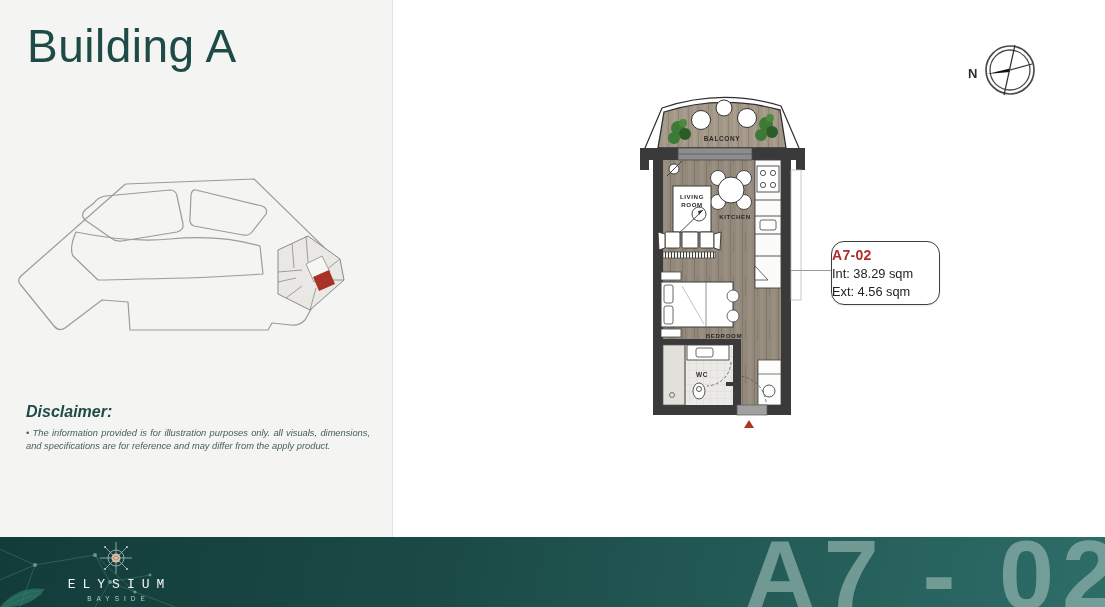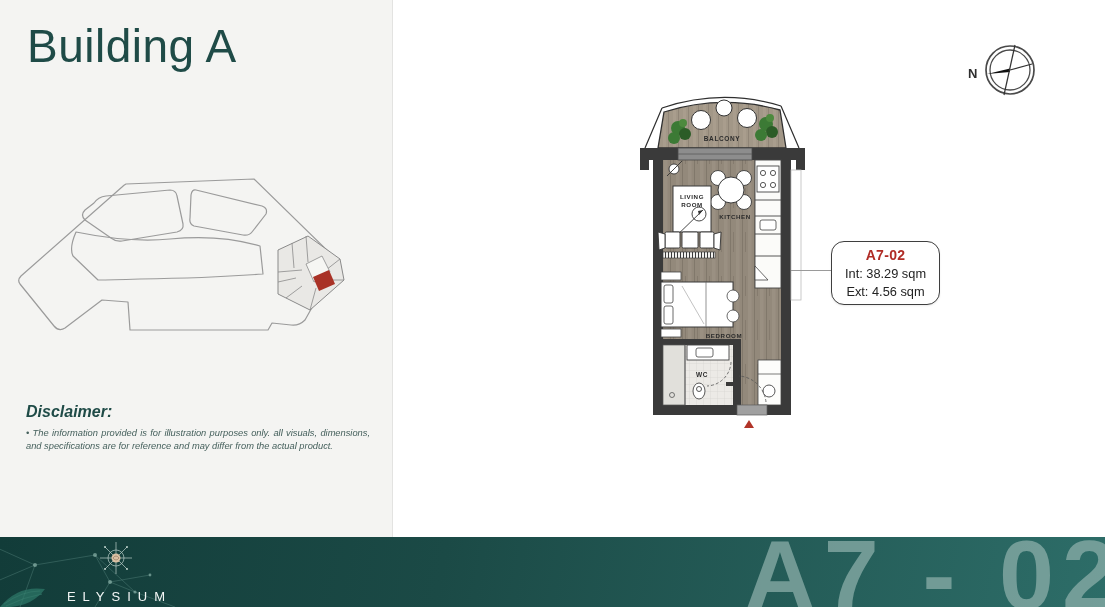--- a/index.html
+++ b/index.html
@@ -37,37 +37,37 @@
   .plan-wrap{position:absolute;left:598px;top:90px;width:220px;height:348px;}
   .compass-wrap{position:absolute;left:958px;top:38px;width:84px;height:64px;}
 
   .connector-line{
     position:absolute;left:791px;top:270px;width:40px;height:0;
     border-top:1.2px solid #9a9a9a;
   }
   .unit-callout{
     position:absolute;left:831px;top:241px;width:107px;height:62px;
     background:#ffffff;border:1.4px solid #3f3f3f;border-radius:13px;
-    display:flex;flex-direction:column;align-items:center;justify-content:center;
+    display:flex;flex-direction:column;align-items:flex-start;justify-content:center;
     box-shadow:0 1px 2px rgba(0,0,0,0.08);
   }
   .callout-unit{font-size:14px;font-weight:bold;color:#b02c26;letter-spacing:0.3px;}
   .callout-line{font-size:12.8px;color:#232323;margin-top:3px;}
 
   
   .footer{
     position:absolute;left:0;top:537px;width:1105px;height:70px;overflow:hidden;
     background:linear-gradient(100deg,#123c39 0%,#1b4a46 40%,#2d6d68 100%);
   }
   .footer-pattern{position:absolute;left:0;top:0;}
   .brand{position:absolute;left:58px;top:5px;width:116px;text-align:center;}
   .brand-star{display:block;margin:0 auto;}
   .brand-name{
     font-size:13px;color:#f3f6f5;letter-spacing:7px;font-weight:400;
-    margin-top:15px;padding-left:7px; 
+    margin-top:3px;padding-left:7px;font-family:Liberation Mono, monospace; 
   }
   .brand-tagline{
     font-size:6.5px;color:#b9cfc9;letter-spacing:5px;margin-top:3px;padding-left:5px;
   }
   .unit-watermark{
     position:absolute;right:-20px;top:-12px;
     font-size:99px;font-weight:bold;letter-spacing:8px;line-height:1;
     color:#8fb1ac;opacity:0.72;white-space:nowrap;
   }
 
@@ -110,21 +110,21 @@
             <path d="M276,134 L292,122"></path>
           </g>
           <path d="M296,100 L312,92 L320,108 L304,118 Z" fill="#f6f6f3" stroke="#8a8a8a" stroke-width="0.8"></path>
           <polygon points="303,113 319,106 325,120 309,127" fill="#a93226"></polygon>
         </g>
       </svg>
     </div>
 
     <div class="disclaimer">
       <div class="disclaimer-heading">Disclaimer:</div>
-      <div class="disclaimer-bullet">• The information provided is for illustration purposes only. all visuals, dimensions, and specifications are for reference and may differ from the actual product.</div>
+      <div class="disclaimer-bullet">• The information provided is for illustration purposes only. all visuals, dimensions, and specifications are for reference and may differ from the apply product.</div>
     </div>
   </div>
 
   <div class="plan-wrap">
     <svg width="220" height="348" viewBox="0 0 220 348">
       <defs>
         <pattern id="wood" width="12" height="44" patternUnits="userSpaceOnUse">
           <rect width="12" height="44" fill="#93897b"></rect>
           <rect x="0" width="0.8" height="44" fill="#7d7467"></rect>
           <rect x="6" width="3.5" height="44" fill="#9c9284" opacity="0.75"></rect>

